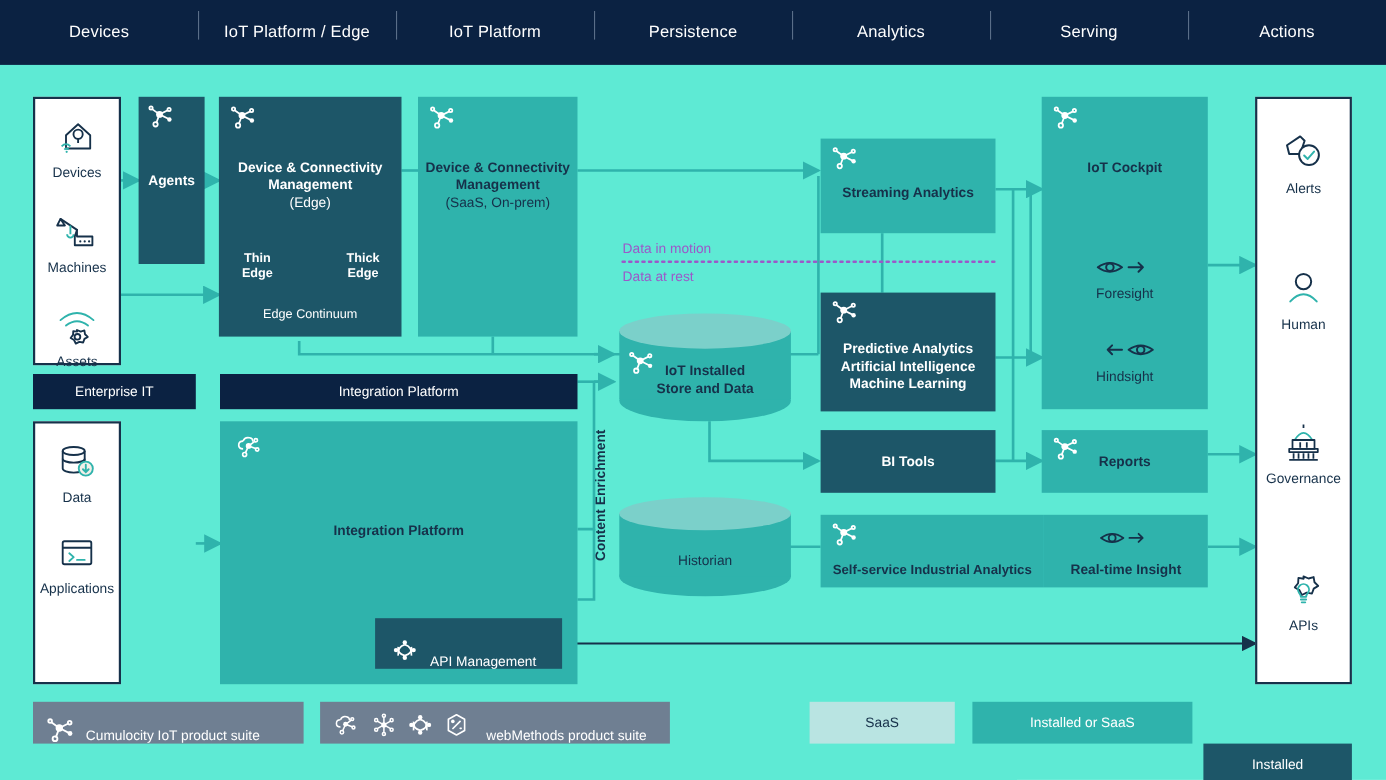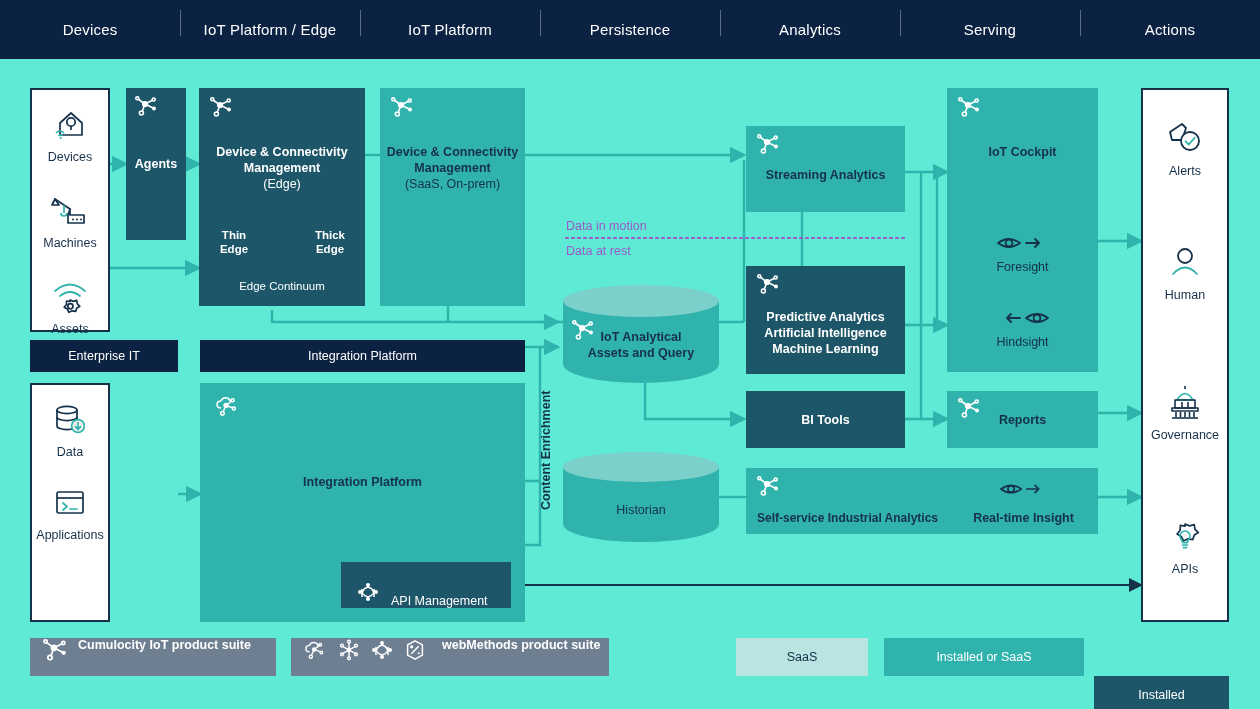--- a/index.html
+++ b/index.html
@@ -77,21 +77,21 @@
     white-space:nowrap;
   }
 
   
   .edge-txt { position:absolute; color:#ffffff; font-size:11.5px;
               font-weight:bold; line-height:14px; text-align:center; }
   .edge-cont { position:absolute; color:#ffffff; font-size:11.5px;
                text-align:center; left:0; right:0; }
 
   
-  .lg { position:absolute; display:flex; align-items:flex-start;font-weight:bold; }
+  .lg { position:absolute; display:flex; align-items:flex-end; }
   .lg-grey { background:#6f7f92; }
   .lg-txt { color:#ffffff; font-size:12.5px; }
   .lg-sw  { position:absolute; display:flex; align-items:center;
             justify-content:center; font-size:12.5px; }
   .sw-saas { background:#b9e4e2; color:#16314a; }
   .sw-both { background:#2fb3ac; color:#ffffff; }
   .sw-inst { background:#1d5668; color:#ffffff; }
 
   .ico-wrap { display:flex; align-items:flex-end; }
 </style>
@@ -356,22 +356,22 @@
   <div class="dm-lbl" style="left:566px; top:219px;">Data in motion</div>
   <div class="dm-lbl" style="left:566px; top:244px;">Data at rest</div>
 
   <div id="content-enrichment" style="left:539px; top:370px; height:140px;">Content Enrichment</div>
 
   <div class="cyl" style="left:563px; top:285px; width:156px; height:98px;">
     <div class="botm" style="top:60px; height:38px;"></div>
     <div class="body" style="top:16px; height:62px;"></div>
     <div class="top" style="top:0px;  height:32px;"></div>
     <div class="lbl" style="top:44px; font-weight:bold;">
-      <span>IoT Analytical</span><br>
-      <span>Assets and Query</span>
+      <span>IoT Installed</span><br>
+      <span>Store and Data</span>
     </div>
     <span class="picon" style="left:8px; top:34px;">
       <svg width="24" height="22" viewBox="0 0 24 22" stroke="#ffffff" stroke-width="1.6" fill="none">
         <circle cx="11" cy="9" r="3.1" fill="#ffffff" stroke="none"></circle>
         <path d="M11 9 L4 4 M11 9 L19 5 M11 9 L19 13 M11 9 L8 17"></path>
         <circle cx="3.3" cy="3.2" r="1.5"></circle>
           <circle cx="19.7" cy="4.5" r="1.5"></circle>
         <circle cx="20" cy="13.6" r="2" fill="#ffffff" stroke="none"></circle>
         <circle cx="7.4" cy="18" r="2"></circle>
       </svg>

